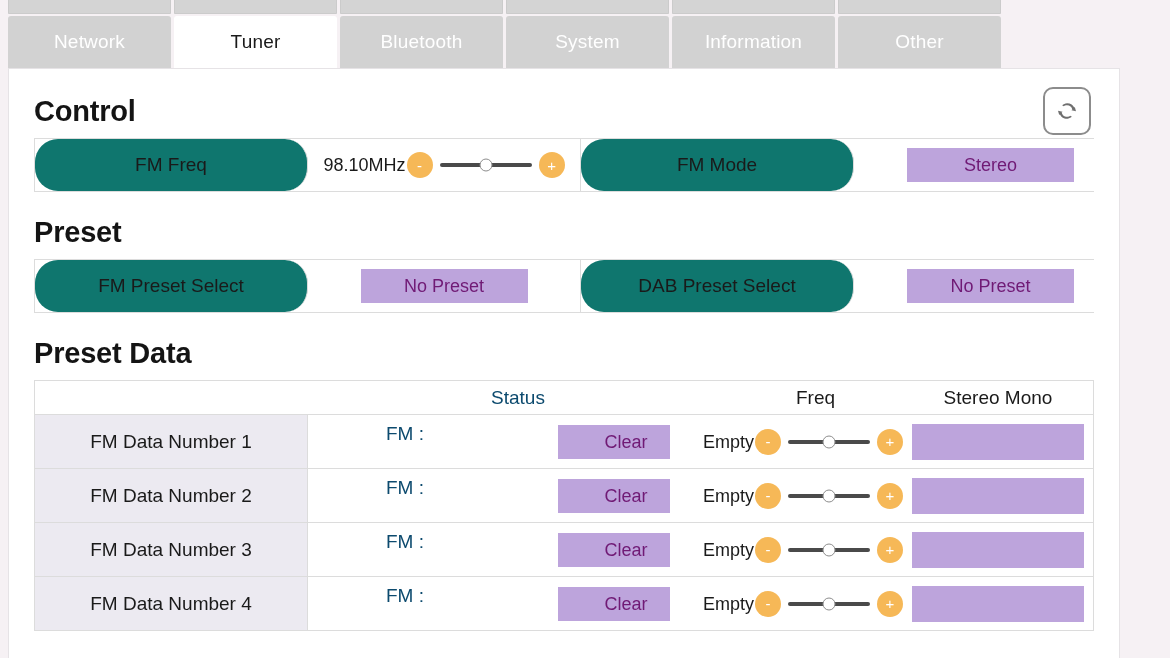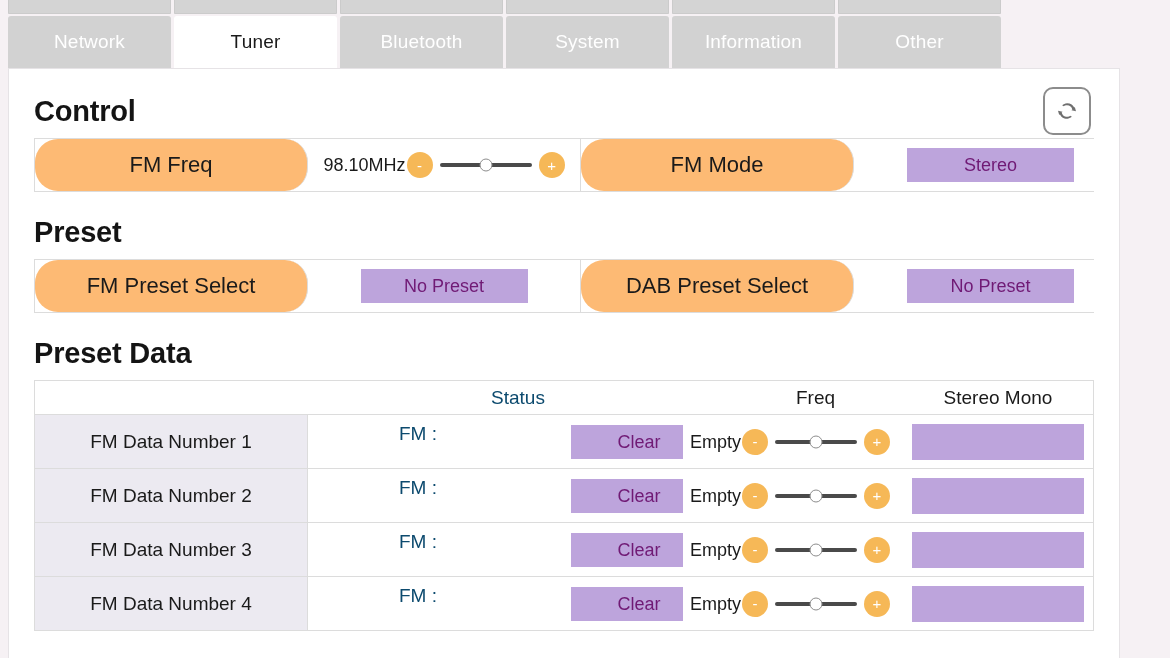--- a/index.html
+++ b/index.html
@@ -127,25 +127,25 @@
   
   .kv-table {
     display: flex;
     border: 1px solid #dcdcdc;
     background: #ffffff;
     height: 54px;
     box-sizing: border-box;
   }
   .kv-label {
     flex: 0 0 273px;
-    background: #fdba74;
-    display: flex;
-    align-items: center;
-    justify-content: center;
-    font-size: 22px;
+    background: #0f766e;
+    display: flex;
+    align-items: center;
+    justify-content: center;
+    font-size: 19px;
     color: #1a1a1a;
     border-right: 1px solid #dcdcdc;
     box-sizing: border-box;
     border-radius: 23px;
   }
   .kv-value {
     flex: 0 0 273px;
     display: flex;
     align-items: center;
     justify-content: center;
@@ -251,21 +251,20 @@
   .dt-row {
     display: flex;
     box-sizing: border-box;
     border-bottom: 1px solid #dcdcdc;
   }
   .dt-head {
     height: 34px;
   }
   .dt-body {
     height: 54px;
-    gap: 13px;
   }
   .c-name {
     flex: 0 0 273px;
     display: flex;
     align-items: center;
     justify-content: center;
     font-size: 19px;
     color: #1a1a1a;
     border-right: 1px solid #dcdcdc;
     box-sizing: border-box;

